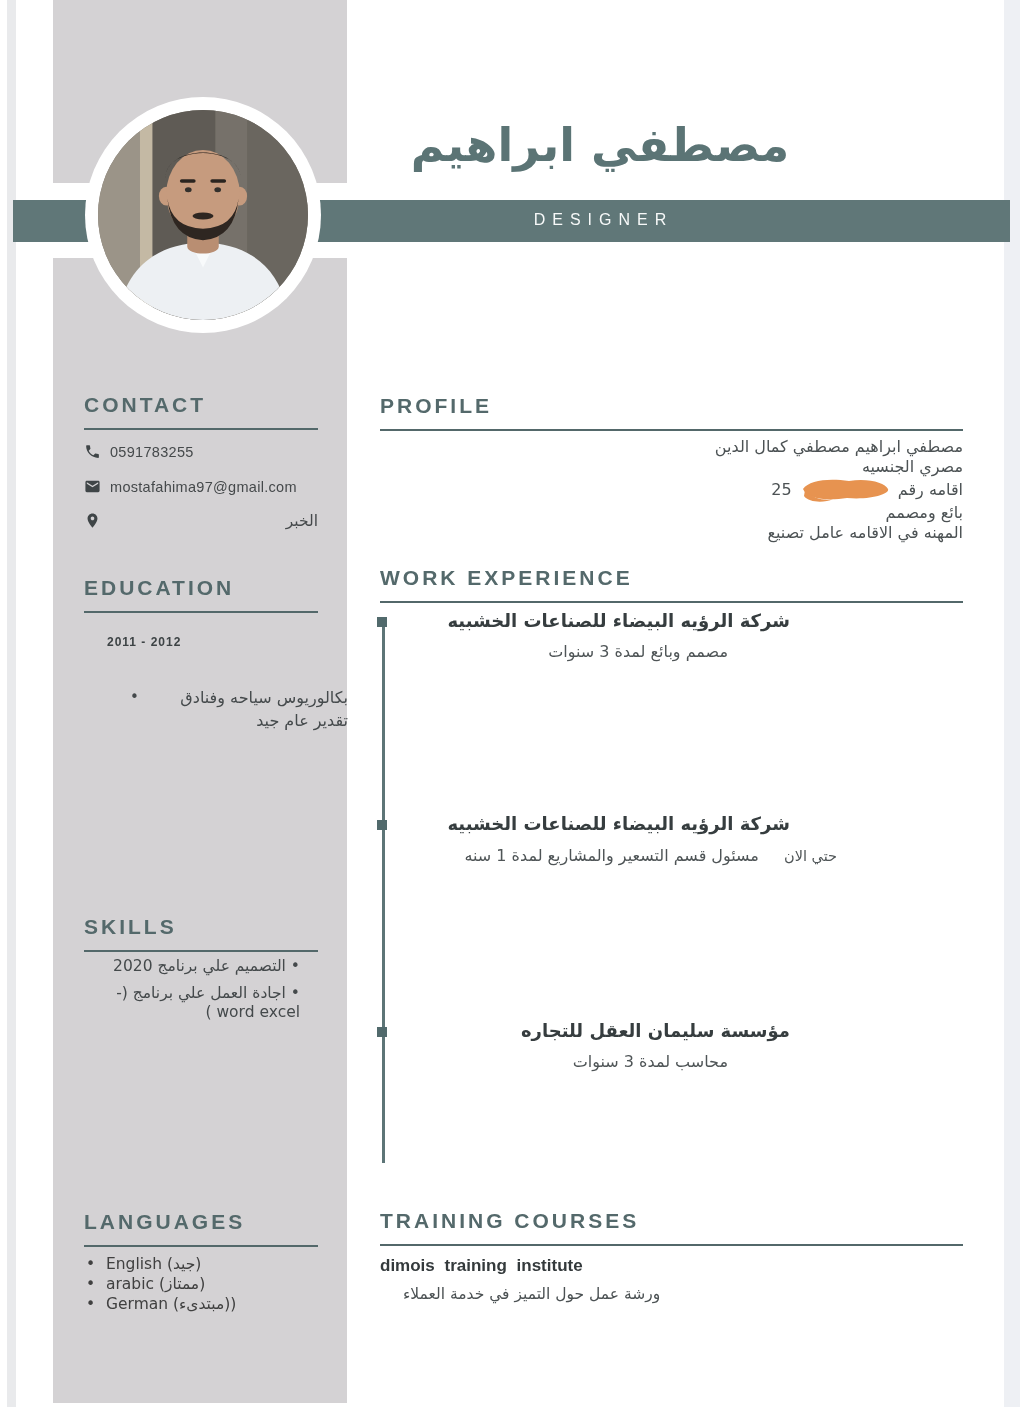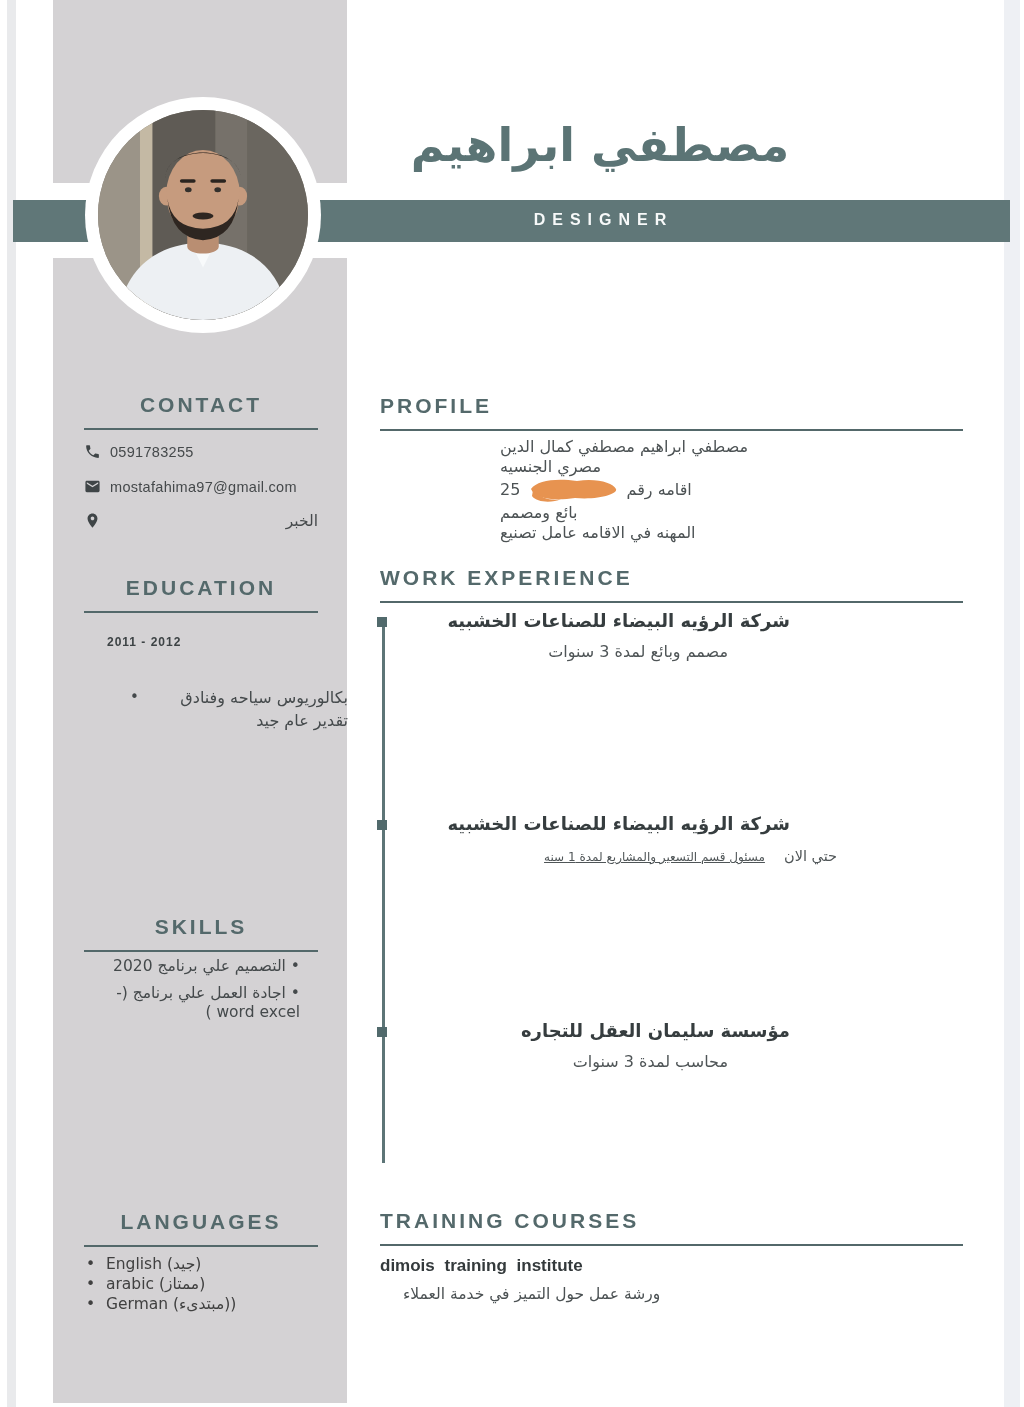--- a/index.html
+++ b/index.html
@@ -20,28 +20,28 @@
 
   
   .photo-ring { position:absolute; left:85px; top:97px; width:236px; height:236px; border-radius:50%; background:#ffffff; z-index:3; }
   .photo { position:absolute; left:13px; top:13px; width:210px; height:210px; border-radius:50%; overflow:hidden; }
   .photo svg { display:block; }
 
   
   .name { position:absolute; left:340px; top:118px; width:520px; text-align:center; direction:rtl;
           font-size:46px; font-weight:700; color:#5b7475; z-index:2; }
   .designer { position:absolute; left:340px; top:211px; width:520px; text-align:center;
-              font-family:"Liberation Sans", sans-serif; font-size:16px; font-weight:700;
+              font-family:"Liberation Sans", sans-serif; font-size:16px; font-weight:400;
               letter-spacing:7px; padding-left:7px; color:#f7f9f9; z-index:4; }
 
   
   .h-sec { position:absolute; font-family:"Liberation Sans", sans-serif; font-weight:700;
            font-size:21px; letter-spacing:3px; color:#54696b; border-bottom:2px solid #53686a;
            padding-bottom:11px; z-index:4; }
-  .h-side { left:84px; width:234px;text-align:center; }
+  .h-side { left:84px; width:234px; }
   .h-main { left:380px; width:583px; }
   .h-contact   { top:393px; }
   .h-education { top:576px; }
   .h-skills    { top:915px; }
   .h-languages { top:1210px; }
   .h-profile   { top:394px; }
   .h-work      { top:566px; }
   .h-training  { top:1209px; }
 
   
@@ -67,37 +67,37 @@
   .skills { position:absolute; left:98px; top:957px; width:202px; direction:rtl; list-style:none; z-index:4; }
   .skills li { font-size:15.5px; line-height:19px; margin-bottom:8px; color:#44494b; text-align:right; }
   .skills li::before { content:"•  "; color:#44494b; }
 
   
   .langs { position:absolute; left:86px; top:1254px; list-style:none; z-index:4; }
   .langs li { font-size:15.5px; line-height:20px; color:#404040; font-family:"DejaVu Sans", sans-serif; }
   .langs li::before { content:"•"; display:inline-block; width:20px; }
 
   
-  .profile-text { position:absolute; left:500px; top:437px; width:463px; direction:rtl; text-align:left;
+  .profile-text { position:absolute; left:500px; top:437px; width:463px; direction:rtl; text-align:right;
                   font-size:16px; line-height:20px; color:#4c5254; z-index:4; }
   .profile-text .pl { margin-bottom:0; }
   .scribble { display:inline-block; width:92px; height:26px; vertical-align:-8px; margin:0 2px; }
 
   
   .tl-line { position:absolute; left:382px; top:617px; width:3px; height:546px; background:#5d7577; z-index:4; }
   .tl-dot  { position:absolute; left:377px; width:10px; height:10px; background:#516a6c; z-index:5; }
   .tl-dot1 { top:617px; } .tl-dot2 { top:820px; } .tl-dot3 { top:1027px; }
 
   .we-entry { position:absolute; left:400px; width:390px; direction:rtl; text-align:right; z-index:4; }
   .we1 { top:610px; } .we2 { top:813px; } .we3 { top:1020px; }
   .we-title { font-size:18px; font-weight:700; color:#363d3f; }
   .we-desc  { margin-top:11px; padding-right:62px; font-size:16px; color:#4f5557; }
   .we2-desc { position:absolute; left:400px; top:846px; width:437px; direction:rtl; text-align:right; z-index:4; }
   .we2-desc .note { font-size:14.5px; color:#4f5557; }
-  .we2-desc .role { font-size:12px; color:#4f5557; margin-right:14px;text-decoration:underline; }
+  .we2-desc .role { font-size:16px; color:#4f5557; margin-right:20px; }
 
   
   .inst { position:absolute; left:380px; top:1256px; font-family:"Liberation Sans", sans-serif;
           font-size:17px; font-weight:700; word-spacing:5px; color:#343a3c; z-index:4; }
   .course { position:absolute; left:403px; top:1285px; direction:rtl; font-size:15.5px; color:#4b5153; z-index:4; }
 </style>
 </head>
 <body>
 
 <div class="page">

